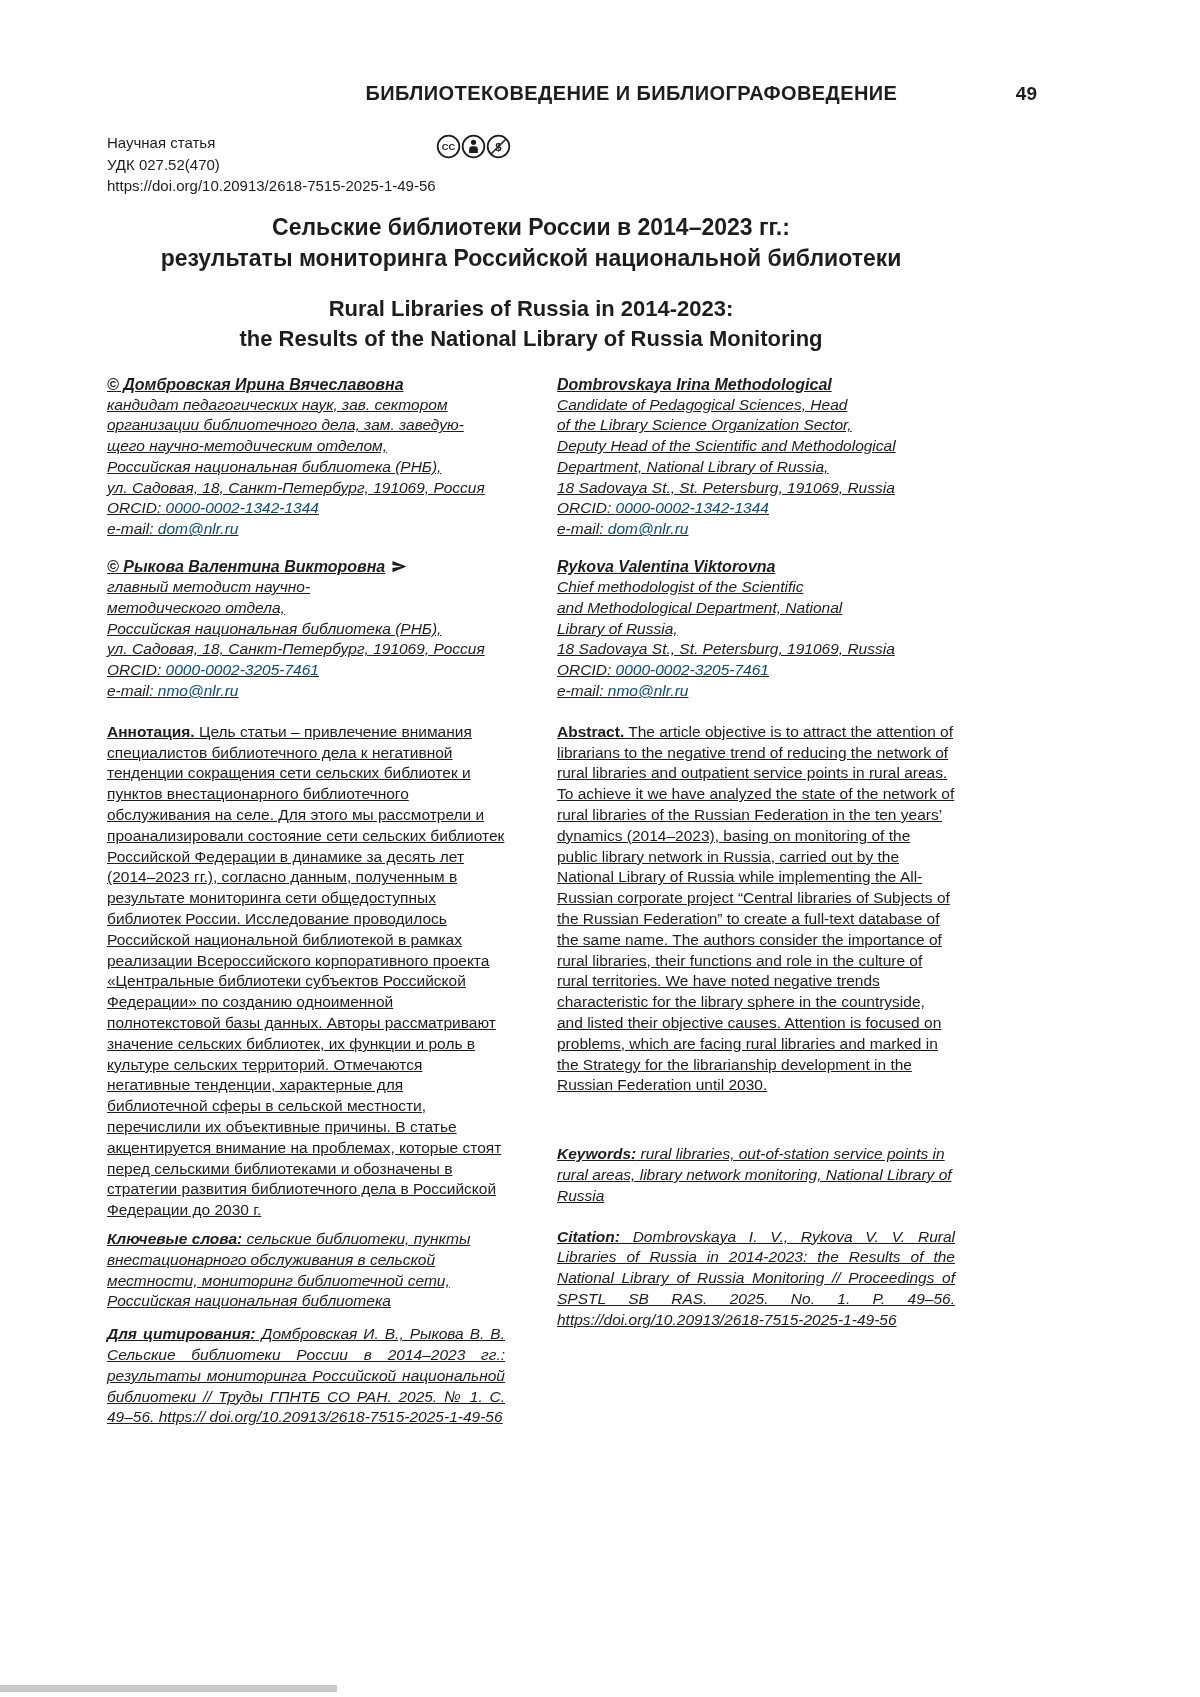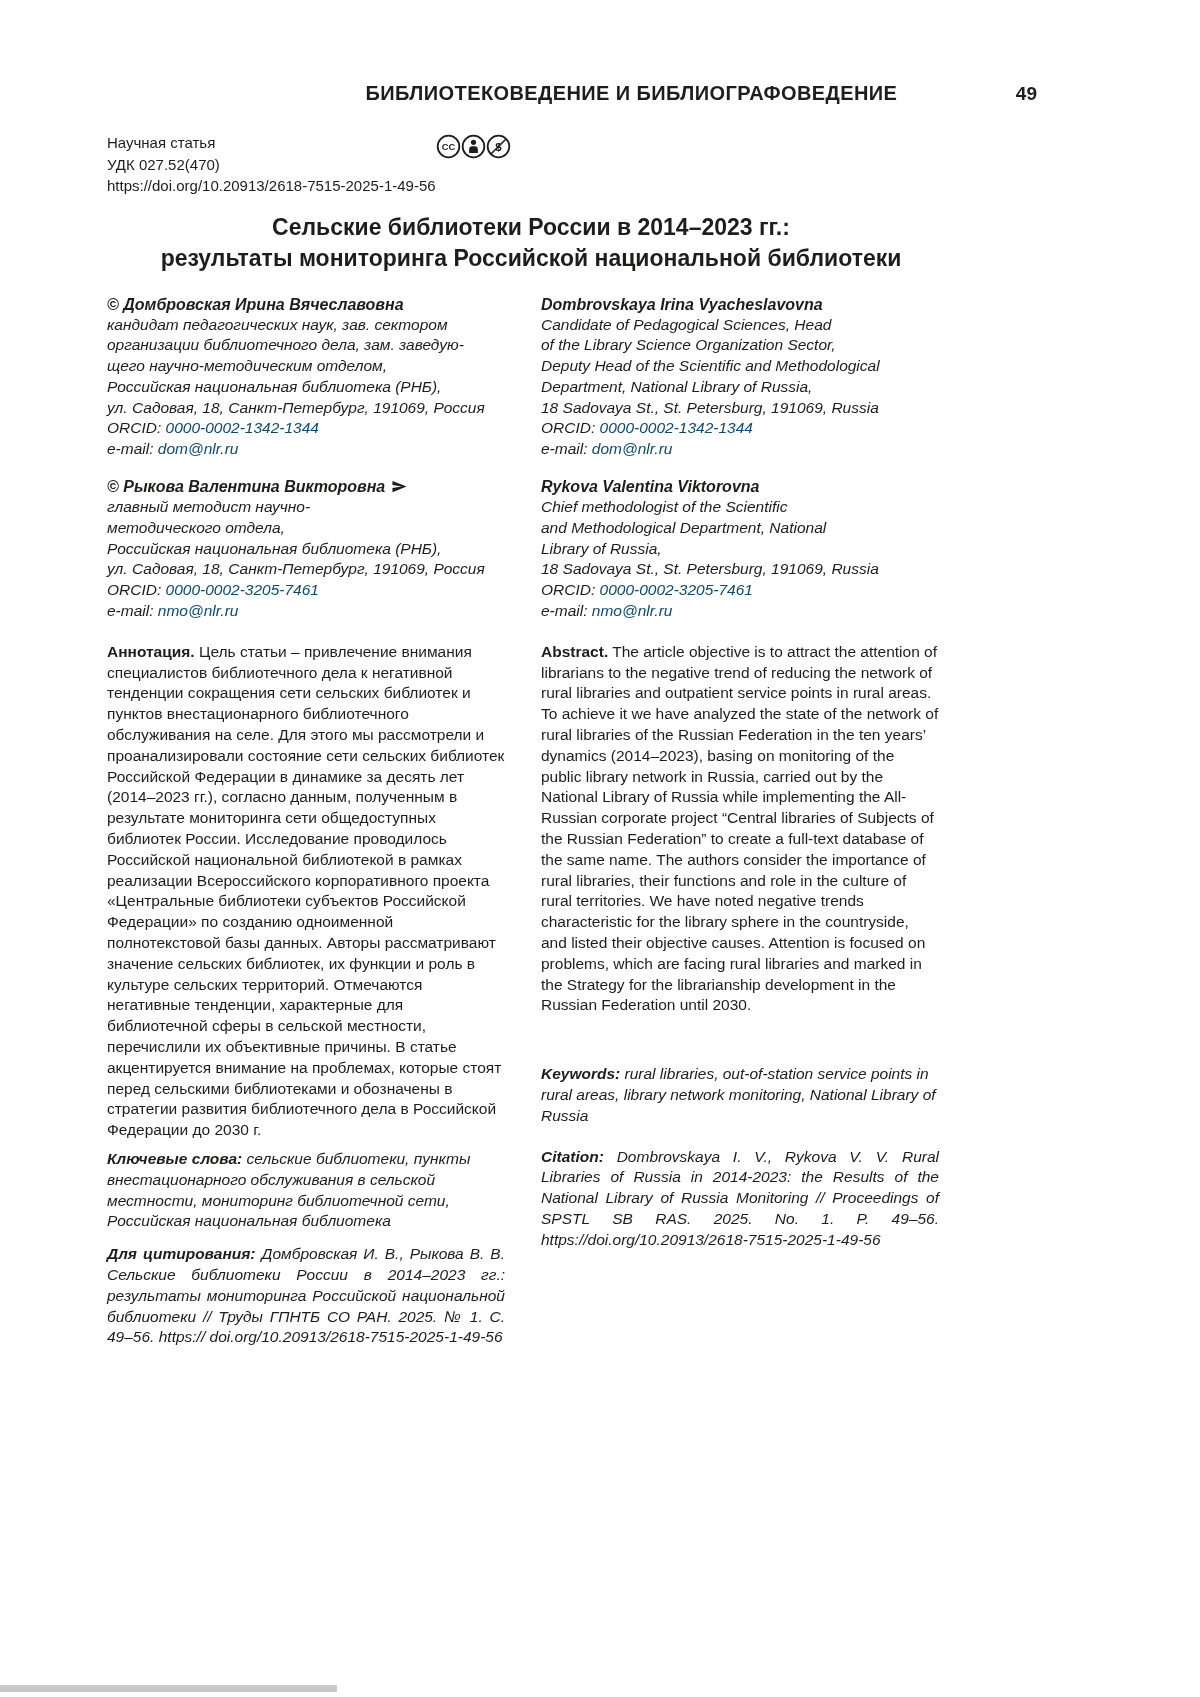--- a/index.html
+++ b/index.html
@@ -22,21 +22,21 @@
   
   .meta-row { width: 930px; margin-top: 27px; display: flex; justify-content: flex-start; align-items: flex-start; }
   .meta-left { font-size: 15px; line-height: 21.5px; }
   .license-icons { display: flex; margin-right: 98px; margin-top: 2px; }
   .lic { width: 25px; height: 25px; display: block; }
 
   .content { width: 848px; }
   .title-ru { margin-top: 15px; font-size: 23px; line-height: 31px; font-weight: bold; text-align: center; white-space: pre-line; }
   .title-en { margin-top: 20px; font-size: 22px; line-height: 30px; font-weight: bold; text-align: center; white-space: pre-line; }
 
-  .columns { display: flex; gap: 36px; margin-top: 20px; }
+  .columns { display: flex; gap: 52px; margin-top: 20px; text-decoration: underline; }
   .col { width: 398px; font-size: 15.5px; line-height: 20.8px; }
 
   .author .name { font-weight: bold; font-style: italic; font-size: 16px; display: flex; align-items: center; gap: 7px; line-height: 21px; }
   .author .info { font-style: italic; white-space: pre-line; }
   .author .contact { font-style: italic; }
   .author + .author { margin-top: 16px; }
   .link { color: #0c4a6e; font-style: italic; text-decoration: none; cursor: pointer; }
 
   .abstract { margin-top: 20px; text-align: left; }
   .keywords { margin-top: 8px; font-style: italic; }
@@ -88,20 +88,22 @@
           <line x1="5" y1="19" x2="19" y2="5" stroke="#1d1d1b" stroke-width="1.5"></line>
         </svg>
       </span>
     </div>
   </div>
 
   <div class="content">
 
     <h1 class="title-ru">Сельские библиотеки России в 2014–2023 гг.:
 результаты мониторинга Российской национальной библиотеки</h1>
+    <h2 class="title-en">Rural Libraries of Russia in 2014-2023:
+the Results of the National Library of Russia Monitoring</h2>
 
     <div class="columns">
 
       <div class="col col-ru">
 
         <section class="author">
           <div class="name">
             <span>© Домбровская Ирина Вячеславовна</span>
           </div>
           <div class="info">кандидат педагогических наук, зав. сектором
@@ -135,21 +137,21 @@
         <p class="keywords"><span class="bi">Ключевые слова:</span><span> сельские библиотеки, пункты внестационарного обслуживания в сельской местности, мониторинг библиотечной сети, Российская национальная библиотека</span></p>
 
         <p class="citation"><span class="bi">Для цитирования:</span><span> Домбровская И. В., Рыкова В. В. Сельские библиотеки России в 2014–2023 гг.: результаты мониторинга Российской национальной библиотеки // Труды ГПНТБ СО РАН. 2025. № 1. С. 49–56. https:// doi.org/10.20913/2618-7515-2025-1-49-56</span></p>
 
       </div>
 
       <div class="col col-en">
 
         <section class="author">
           <div class="name">
-            <span>Dombrovskaya Irina Vyacheslavovna</span>
+            <span>Dombrovskaya Irina Methodological</span>
           </div>
           <div class="info">Candidate of Pedagogical Sciences, Head
 of the Library Science Organization Sector,
 Deputy Head of the Scientific and Methodological
 Department, National Library of Russia,
 18 Sadovaya St., St. Petersburg, 191069, Russia</div>
           <div class="contact"><span>ORCID: </span><a class="link">0000-0002-1342-1344</a></div>
           <div class="contact"><span>e-mail: </span><a class="link">dom@nlr.ru</a></div>
         </section>
 

